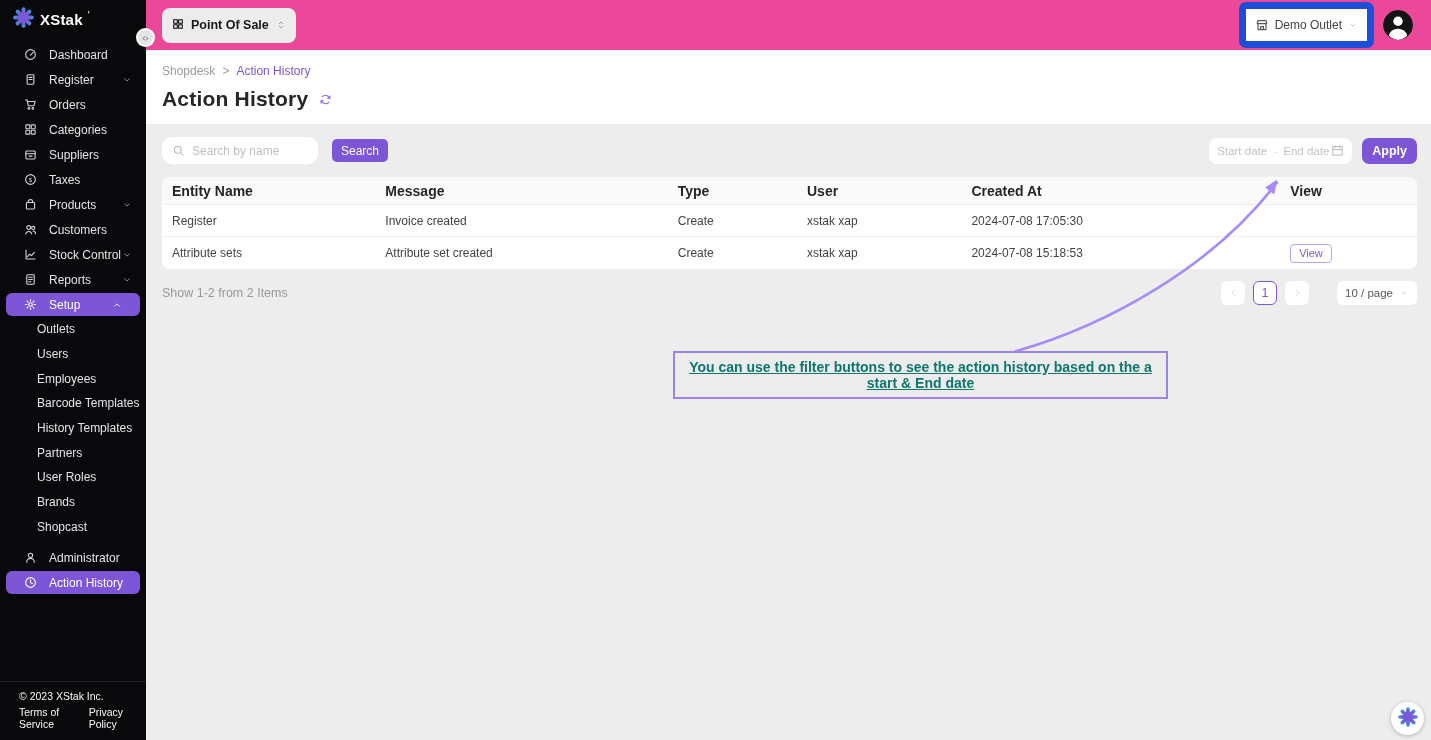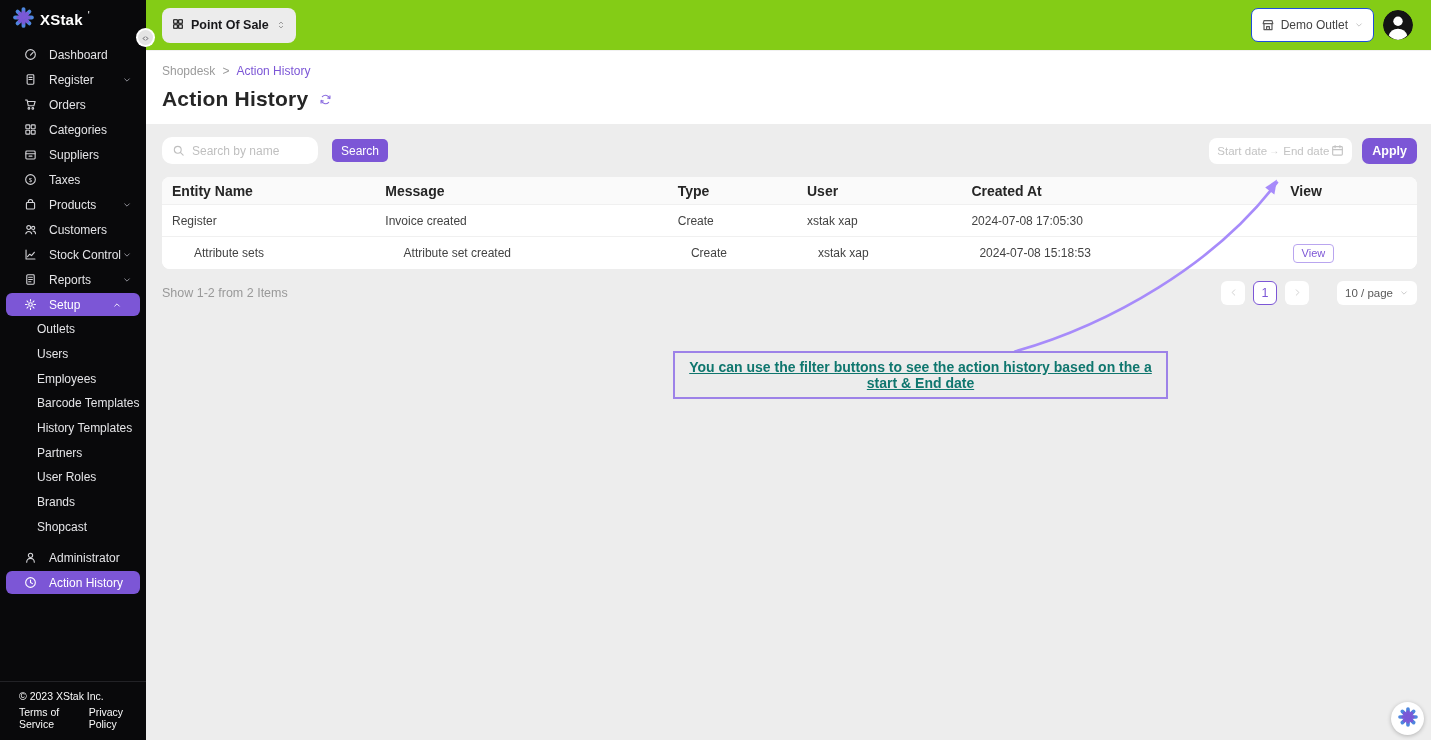--- a/index.html
+++ b/index.html
@@ -22,26 +22,26 @@
   .subnav .sub-item { height:24.7px; display:flex; align-items:center; padding-left:37px; font-size:12px; color:#e4e4e7; cursor:pointer; white-space:nowrap; }
   .sb-spacer { flex:1; }
   .sb-footer { border-top:1px solid #222226; padding:8px 10px 10px 19px; }
   .sb-copy { font-size:10.5px; color:#fafafa; }
   .sb-links { display:flex; gap:13px; margin-top:4px; }
   .sb-links span { font-size:10.5px; color:#fafafa; cursor:pointer; }
   .collapse-btn { position:absolute; left:138px; top:30px; width:15px; height:15px; border-radius:50%; background:#e4e4e4; color:#3f3f46; display:flex; align-items:center; justify-content:center; z-index:30; cursor:pointer; box-shadow:0 0 0 2px #fff; }
 
   
   .main { flex:1; display:flex; flex-direction:column; background:#fff; min-width:0; }
-  .topbar { height:51px; background:#84cc16; display:flex; align-items:center; padding:0 18px 0 16px; border-bottom:1px solid #f1f1f1; }
+  .topbar { height:51px; background:#ec4899; display:flex; align-items:center; padding:0 18px 0 16px; border-bottom:1px solid #f1f1f1; }
   .pos-btn { display:flex; align-items:center; gap:7px; background:#ececec; border-radius:8px; padding:0 10px; height:35px; cursor:pointer; }
   .pos-btn .t { font-size:12.5px; font-weight:700; color:#18181b; }
   .pos-btn .sel { color:#8c8c8c; display:inline-flex; }
   .top-right { margin-left:auto; display:flex; align-items:center; gap:9px; }
-  .outlet-btn { display:flex; align-items:center; gap:6px; border:1px solid #1d4ed8; border-radius:7px; background:#fff; height:26px; padding:16px 9px; cursor:pointer; }
+  .outlet-btn { display:flex; align-items:center; gap:6px; border:7px solid #1d4ed8; border-radius:7px; background:#fff; height:26px; padding:16px 9px; cursor:pointer; }
   .outlet-btn .t { font-size:12px; color:#434343; }
   .outlet-btn .icn { color:#595959; display:inline-flex; }
   .outlet-btn .chev { color:#bfbfbf; display:inline-flex; }
   .avatar { width:30px; height:30px; border-radius:50%; overflow:hidden; cursor:pointer; }
 
   .page-head { background:#fff; padding:13px 16px 13px 16px; }
   .breadcrumb { font-size:12px; color:#9b9b9b; display:flex; gap:7px; align-items:center; }
   .breadcrumb .cur { color:#7c56d6; }
   .title-row { display:flex; align-items:center; gap:11px; margin-top:9px; }
   .page-title { font-size:21px; font-weight:600; color:#262626; letter-spacing:.2px; }
@@ -63,21 +63,21 @@
   .d-end { width:48px; }
   .d-sep { color:#d0d0d0; font-size:10px; margin:0 4px 0 0; }
   .date-range .cal { color:#c3c3c3; display:inline-flex; margin-left:auto; cursor:pointer; }
   .apply-btn { background:#7c56d6; color:#fff; border:none; border-radius:7px; height:26px; padding:0 10px; font-size:12.5px; font-weight:600; font-family:"Liberation Sans",sans-serif; cursor:pointer; }
 
   .table-card { margin:13px 14px 0 16px; background:#fff; border-radius:8px; overflow:hidden; }
   .t-row { display:grid; grid-template-columns:17% 23.3% 10.3% 13.1% 25.4% 1fr; align-items:center; }
   .t-head { background:#fafafa; height:28px; border-bottom:1px solid #f0f0f0; }
   .t-head .cell { font-size:14px; font-weight:700; color:#262626; padding-left:10px; white-space:nowrap; }
   .t-body .t-row { height:32px; border-bottom:1px solid #f0f0f0; background:#fff; }
-  .t-body .t-row:last-child { border-bottom:none;padding-left:22px; }
+  .t-body .t-row:last-child { border-bottom:none; }
   .t-body .cell { font-size:12px; color:#434343; padding-left:10px; white-space:nowrap; }
   .view-btn { border:1px solid #b9a5ef; color:#7c56d6; background:#fff; border-radius:4px; font-size:11px; padding:2.5px 8px; font-family:"Liberation Sans",sans-serif; cursor:pointer; }
 
   .pager-row { display:flex; align-items:center; margin:12px 14px 0 16px; }
   .pager-summary { font-size:12.5px; color:#999; }
   .pager-ctrls { margin-left:auto; display:flex; align-items:center; gap:8px; }
   .pg-btn { width:24px; height:24px; background:#fff; border-radius:6px; display:flex; align-items:center; justify-content:center; color:#cfcfcf; cursor:pointer; }
   .pg-page { width:24px; height:24px; background:#fff; border:1px solid #7c56d6; border-radius:6px; display:flex; align-items:center; justify-content:center; color:#7c56d6; font-size:12.5px; cursor:pointer; }
   .pg-size { margin-left:20px; height:24px; background:#fff; border-radius:6px; display:flex; align-items:center; gap:6px; padding:0 8px; font-size:11.5px; color:#595959; cursor:pointer; }
   .pg-size .chev { color:#c3c3c3; display:inline-flex; }

